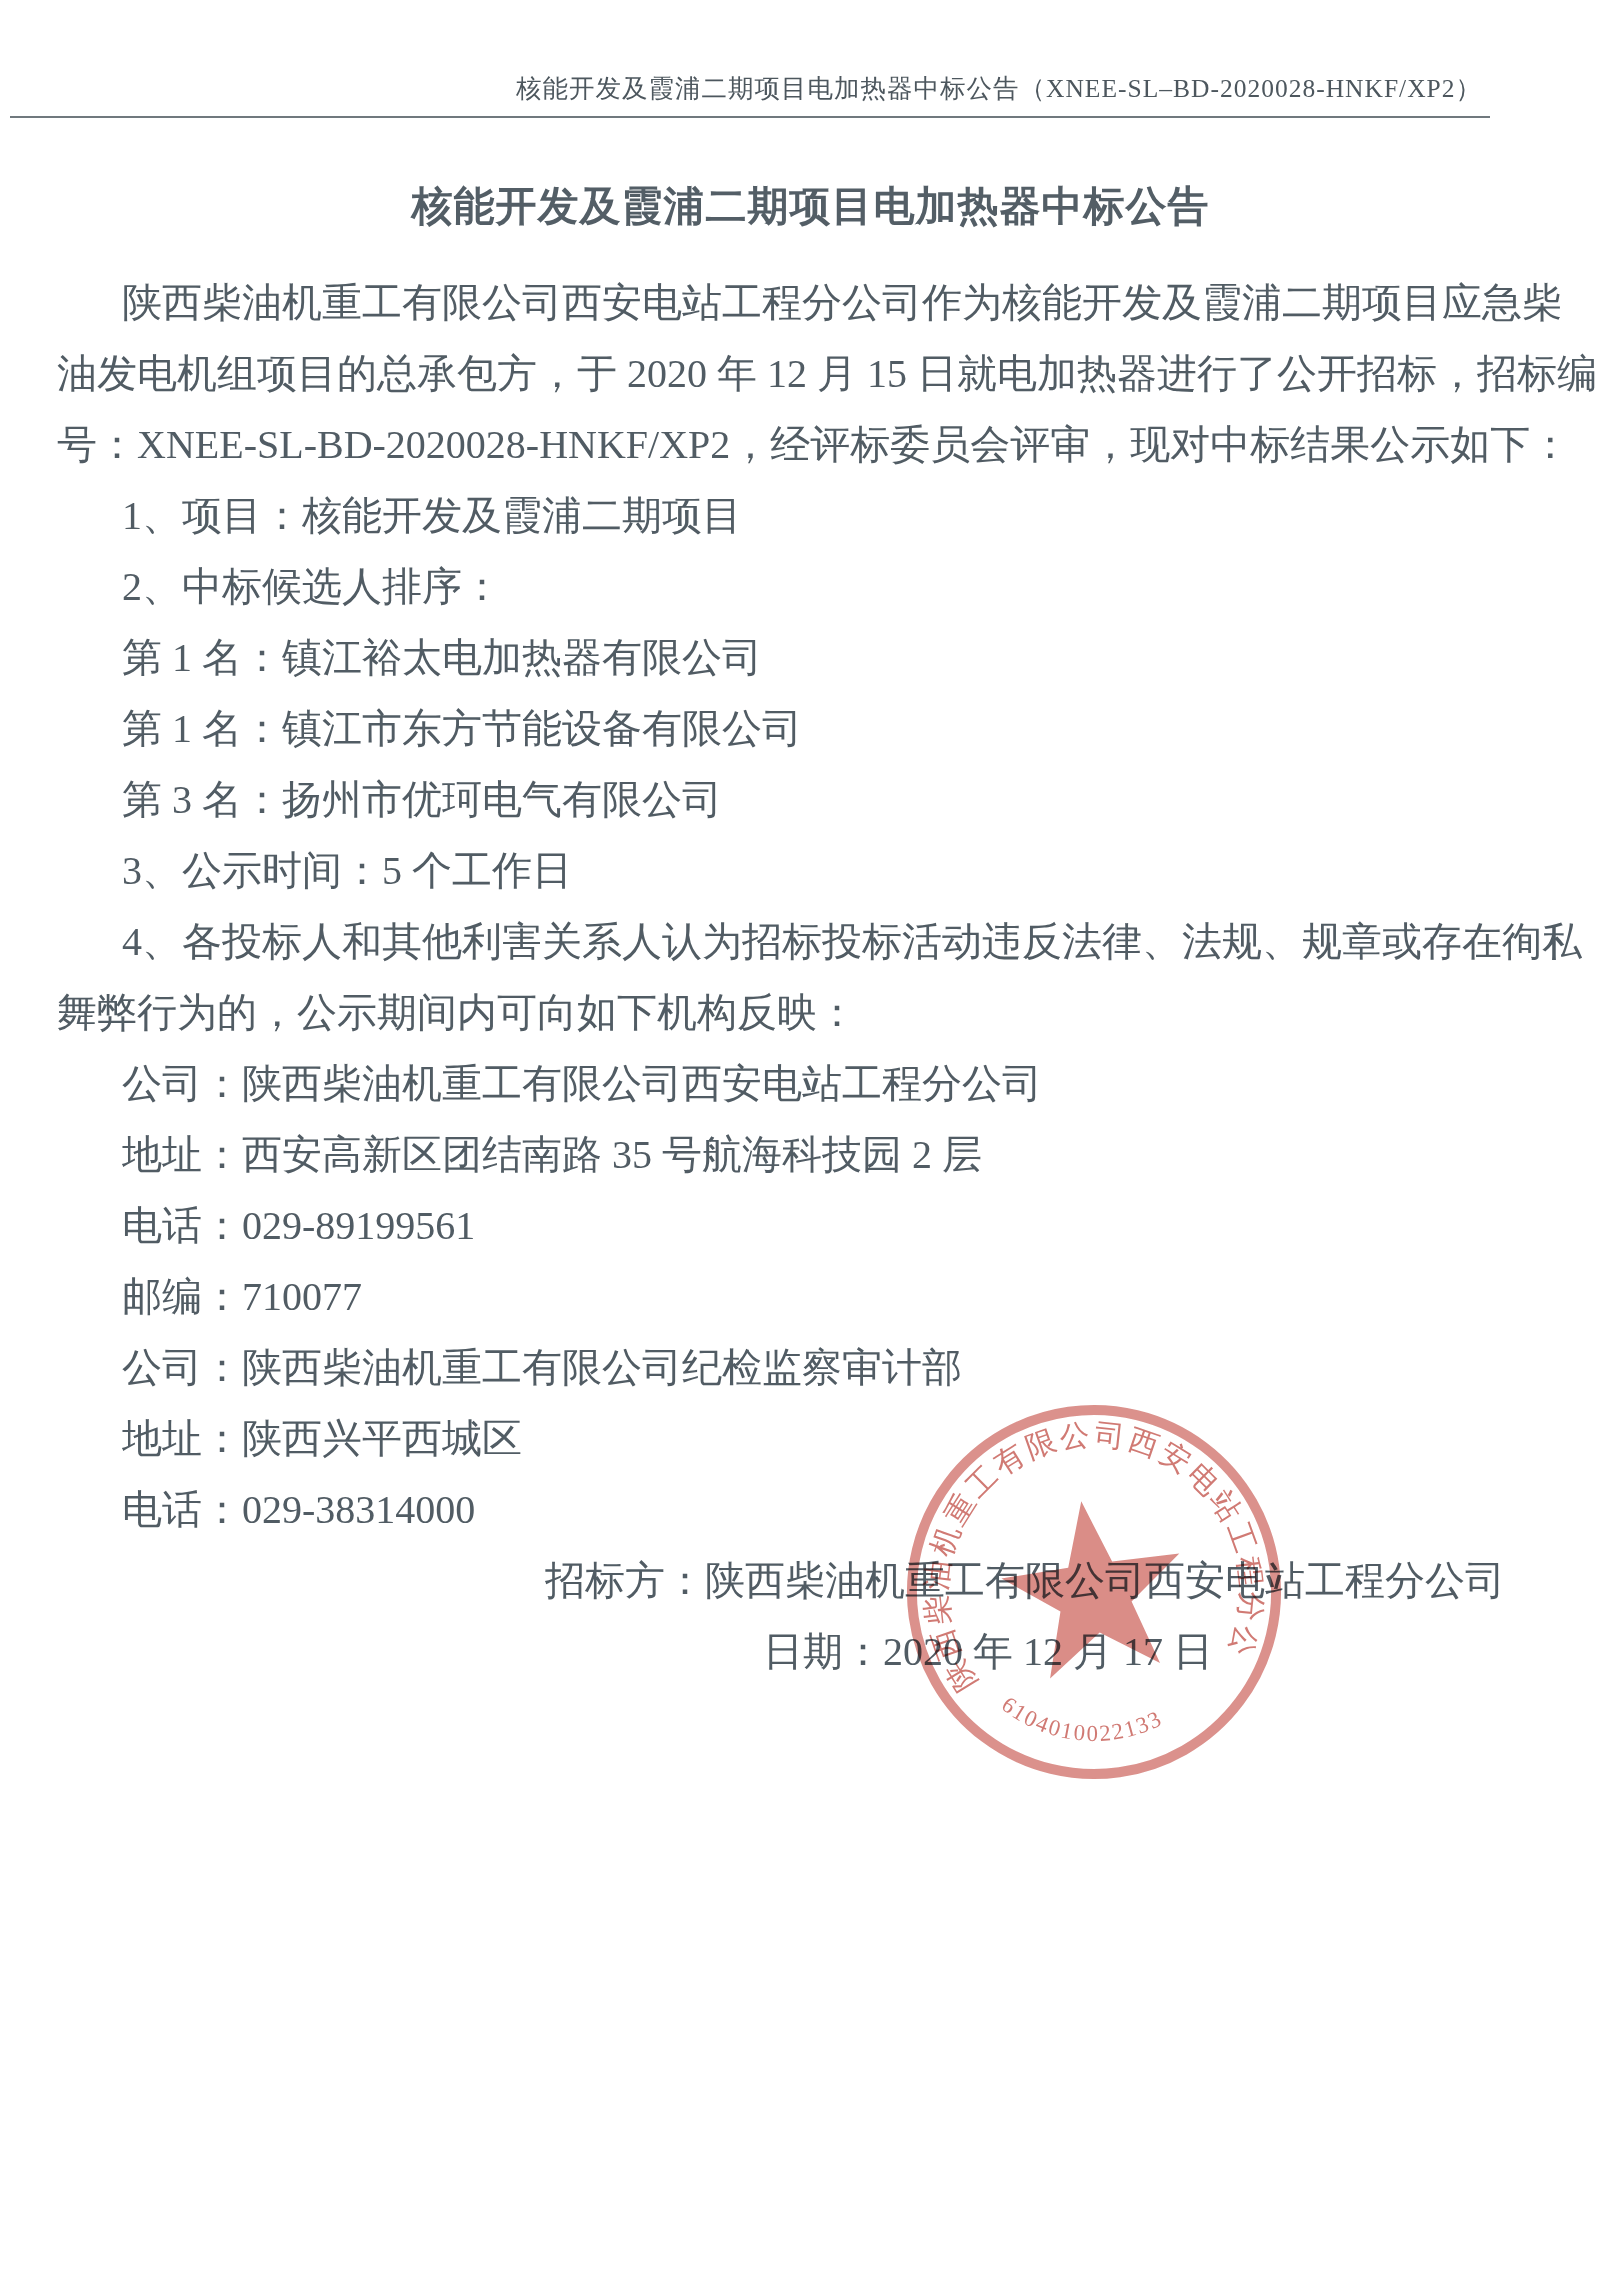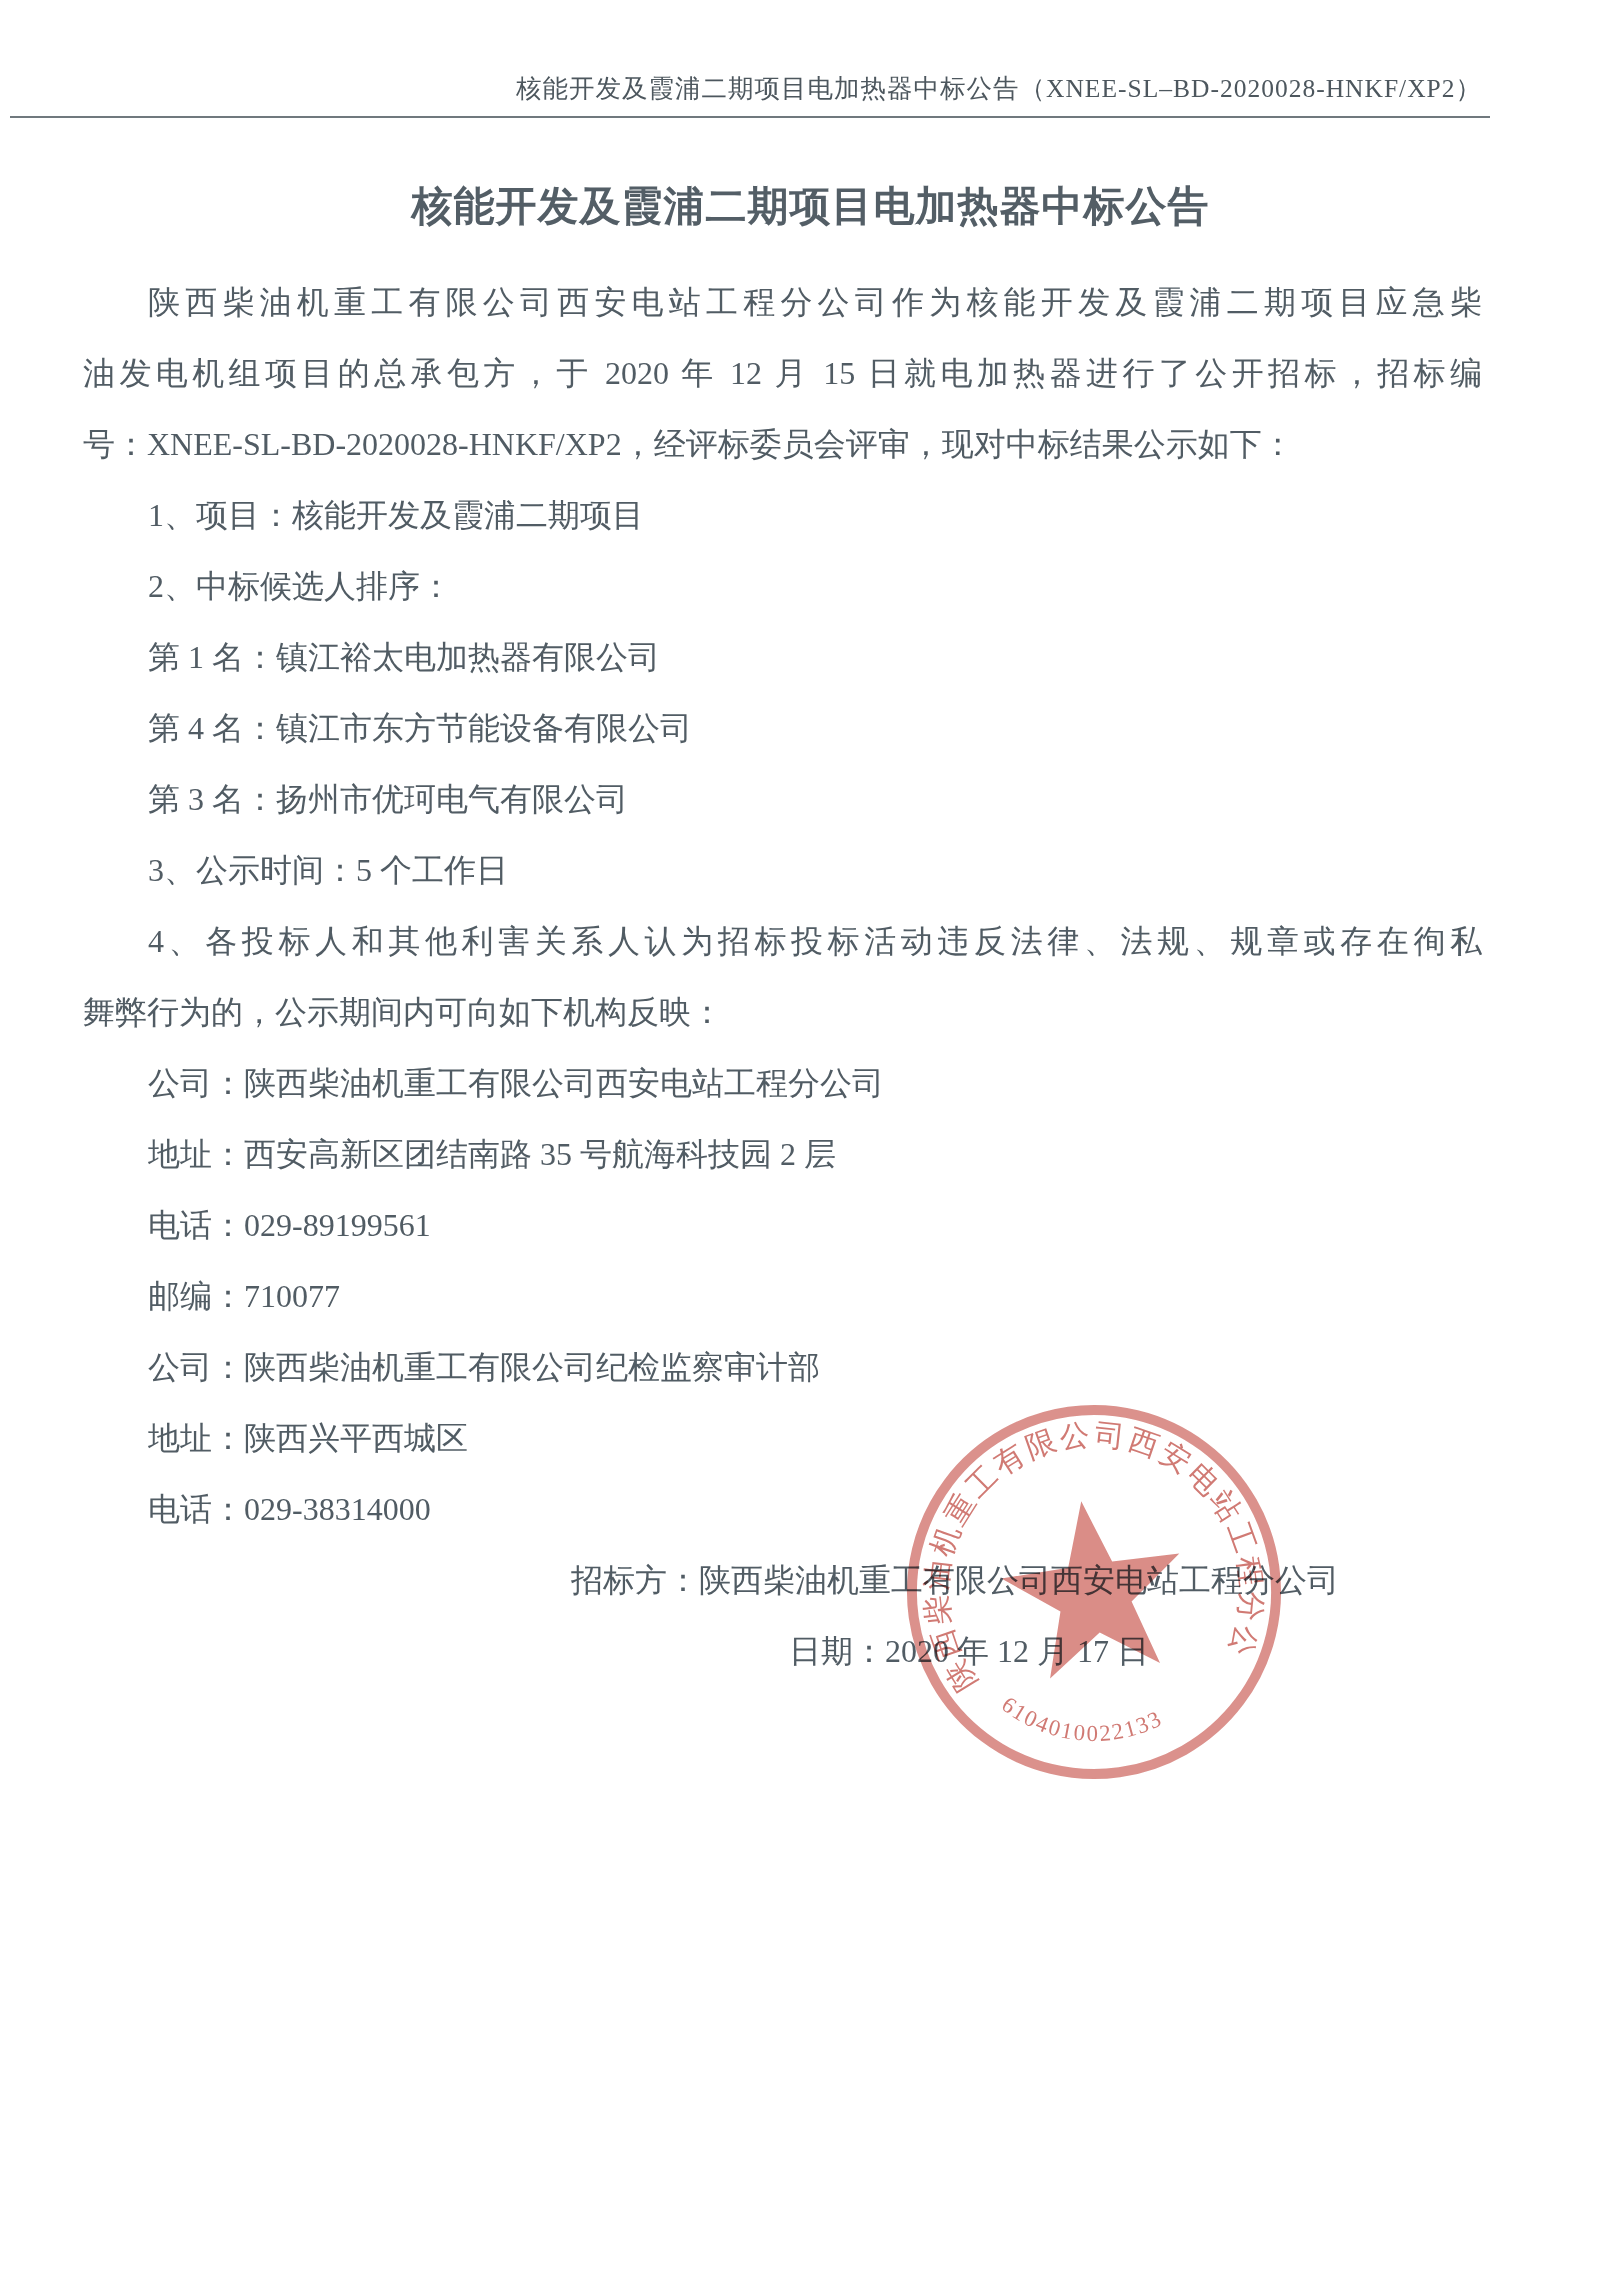--- a/index.html
+++ b/index.html
@@ -27,22 +27,22 @@
   }
   .title {
     margin-top:61px;
     text-align:center;
     font-size:41px;
     font-weight:bold;
     letter-spacing:1px;
     color:#535e66;
   }
   .body-text {
-    margin:33px 139px 0 83px;
-    font-size:32px;
+    margin:33px 139px 0 57px;
+    font-size:40px;
     line-height:71px;
   }
   .line { height:71px; white-space:nowrap; }
   .indent { padding-left:65px; }
   .fill { text-align:justify; text-align-last:justify; }
   .sig-bidder { padding-left:488px; }
   .sig-date { padding-left:706px; }
   .seal {
     position:absolute;
     left:900px; top:1398px;
@@ -65,21 +65,21 @@
 
 <div class="title">核能开发及霞浦二期项目电加热器中标公告</div>
 
 <div class="body-text">
   <div class="line indent fill">陕西柴油机重工有限公司西安电站工程分公司作为核能开发及霞浦二期项目应急柴</div>
   <div class="line fill">油发电机组项目的总承包方，于 2020 年 12 月 15 日就电加热器进行了公开招标，招标编</div>
   <div class="line">号：XNEE-SL-BD-2020028-HNKF/XP2，经评标委员会评审，现对中标结果公示如下：</div>
   <div class="line indent">1、项目：核能开发及霞浦二期项目</div>
   <div class="line indent">2、中标候选人排序：</div>
   <div class="line indent">第 1 名：镇江裕太电加热器有限公司</div>
-  <div class="line indent">第 4 名：镇江市东方节能设备有限公司</div>
+  <div class="line indent">第 1 名：镇江市东方节能设备有限公司</div>
   <div class="line indent">第 3 名：扬州市优珂电气有限公司</div>
   <div class="line indent">3、公示时间：5 个工作日</div>
   <div class="line indent fill">4、各投标人和其他利害关系人认为招标投标活动违反法律、法规、规章或存在徇私</div>
   <div class="line">舞弊行为的，公示期间内可向如下机构反映：</div>
   <div class="line indent">公司：陕西柴油机重工有限公司西安电站工程分公司</div>
   <div class="line indent">地址：西安高新区团结南路 35 号航海科技园 2 层</div>
   <div class="line indent">电话：029-89199561</div>
   <div class="line indent">邮编：710077</div>
   <div class="line indent">公司：陕西柴油机重工有限公司纪检监察审计部</div>
   <div class="line indent">地址：陕西兴平西城区</div>

